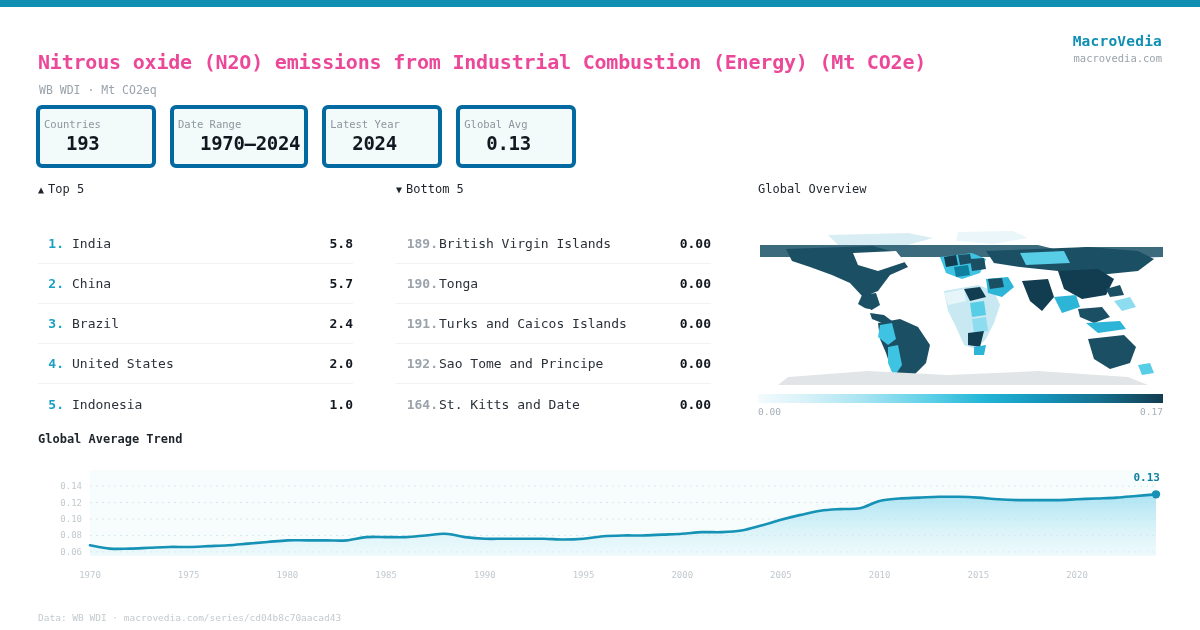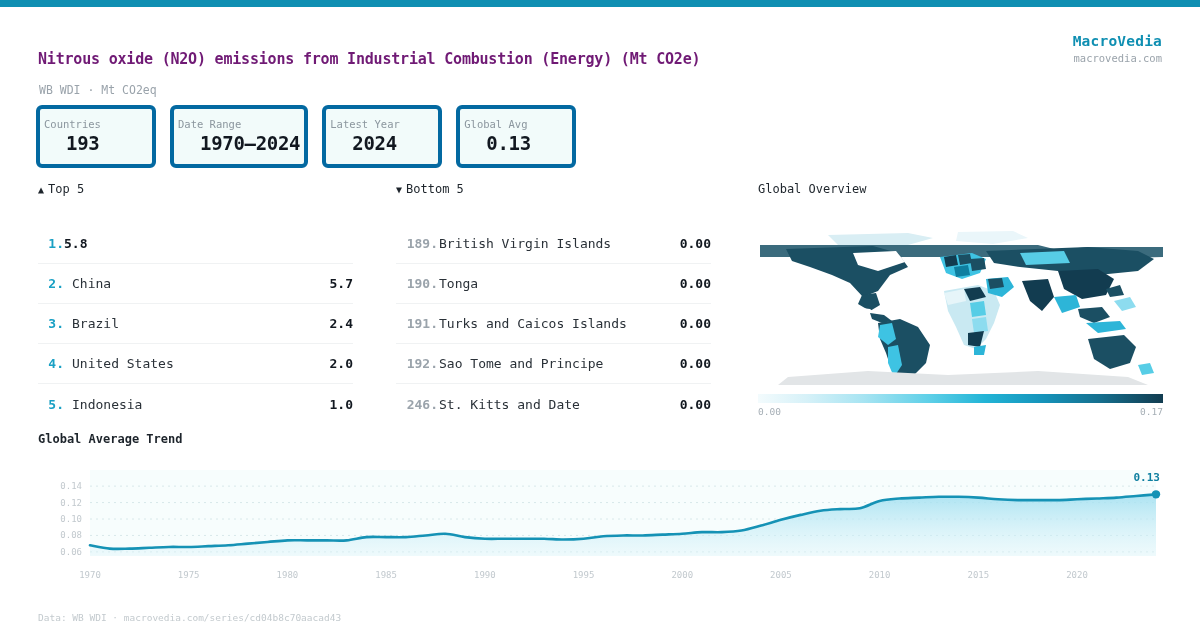--- a/index.html
+++ b/index.html
@@ -19,21 +19,21 @@
 
   .badge {
     position: absolute; left: 38px; top: 24px;
     border: 1px solid #7fd2e5; background: #e8f8fb;
     color: #0d7f9e; font-size: 11.5px; font-weight: bold;
     padding: 5px 14px 6px; border-radius: 14px; letter-spacing: .3px;
   }
 
   .title {
     position: absolute; left: 38px; top: 50px;
-    font-size: 15px; font-weight: bold; color: #701a75;
+    font-size: 20px; font-weight: bold; color: #ec4899;
     letter-spacing: -0.2px; white-space: nowrap;
   }
   .subtitle { position: absolute; left: 39px; top: 83px; font-size: 11.5px; color: #9aa3ab; }
 
   .cards { position: absolute; left: 36px; top: 105px; display: flex; gap: 14px; }
   .card {
     background: #f2fbfa; border: 4px solid #0369a1; border-radius: 6px;
     padding: 9px 4px 10px; min-width: 120px;
   }
   .card-label { font-size: 10.5px; color: #8b969e; margin-bottom: 2px; }
@@ -107,20 +107,21 @@
       <div class="card-value">0.13</div>
     </div>
   </div>
 
   <div class="col-top">
     <div class="sec-head">
       <span class="arrow">▲</span><span>Top 5</span>
     </div>
     <div class="rank-row">
       <span class="rk">1.</span>
+      <span class="nm">India</span>
       <span class="vl">5.8</span>
     </div>
     <div class="rank-row">
       <span class="rk">2.</span>
       <span class="nm">China</span>
       <span class="vl">5.7</span>
     </div>
     <div class="rank-row">
       <span class="rk">3.</span>
       <span class="nm">Brazil</span>
@@ -156,21 +157,21 @@
       <span class="rk-b">191.</span>
       <span class="nm-b">Turks and Caicos Islands</span>
       <span class="vl">0.00</span>
     </div>
     <div class="rank-row">
       <span class="rk-b">192.</span>
       <span class="nm-b">Sao Tome and Principe</span>
       <span class="vl">0.00</span>
     </div>
     <div class="rank-row">
-      <span class="rk-b">246.</span>
+      <span class="rk-b">164.</span>
       <span class="nm-b">St. Kitts and Date</span>
       <span class="vl">0.00</span>
     </div>
   </div>
 
   <div class="map-panel">
     <div class="map-head">Global Overview</div>
     <div class="map-box">
       <svg width="405" height="185" viewBox="0 0 405 185">
         <g>

